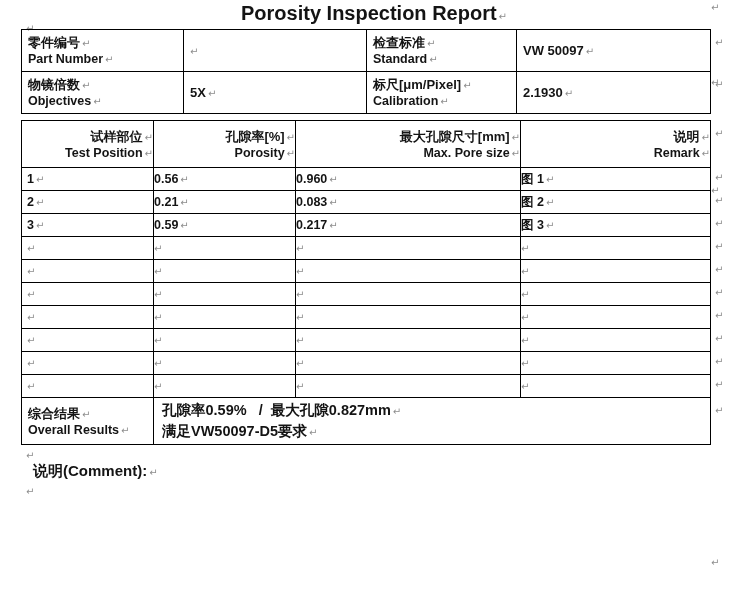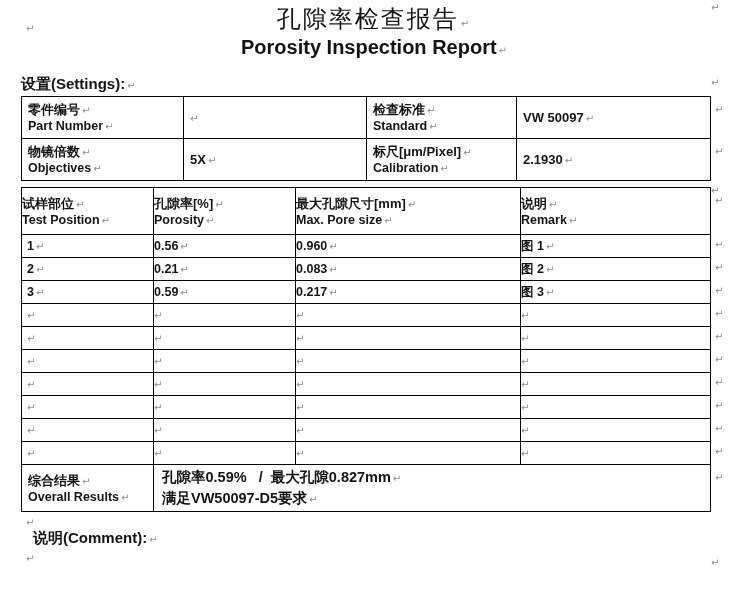--- a/index.html
+++ b/index.html
@@ -29,47 +29,45 @@
   .table-wrap.settings-wrap{margin-top:2px;}
   .table-wrap.results-wrap{margin-top:6px;}
   table.doc{border-collapse:collapse;table-layout:fixed;width:689px;}
   table.doc td{border:1.5px solid #000;vertical-align:middle;padding:0 0 0 6px;overflow:hidden;}
   .lbl-cn{font-size:13px;line-height:17px;font-weight:700;}
   .lbl-en{font-size:12.5px;line-height:16px;font-weight:700;}
   .settings td{height:41px;}
   .value-cell{font-size:13px;font-weight:700;}
   
   .results tr.hdr td{height:46px;text-align:center;padding:0;}
-  .results tr.hdr .lbl-cn,.results tr.hdr .lbl-en{text-align:left;}
+  .results tr.hdr .lbl-cn,.results tr.hdr .lbl-en{text-align:right;}
   .results td.c0{text-align:left;padding:0 0 0 5px;}
   .results td.cc{text-align:left;padding:0;}
   .results tr.data td{height:22px;font-size:12.5px;font-weight:700;}
   .results tr.overall td{height:46px;}
   .overall-val{padding-left:8px !important;font-size:14.5px;font-weight:700;}
   .ov-line{line-height:21px;white-space:pre-wrap;}
   .rowend{left:calc(100% + 5px);}
   .para-line{line-height:13px;margin-top:2px;padding-left:5px;height:13px;}
 </style>
 </head>
 <body>
 
 <div class="page">
 
   <span class="mark abs" style="top:3px;left:711px">↵</span>
   <span class="mark abs" style="top:24px;left:26px">↵</span>
   <span class="mark abs" style="top:78px;left:711px">↵</span>
   <span class="mark abs" style="top:186px;left:711px">↵</span>
   <span class="mark abs" style="top:558px;left:711px">↵</span>
 
-  <div class="title-cn"><span>孔隙率检查报告</span><span class="mark inline">↵</span></div>
   <div class="title-en"><span>Porosity Inspection Report</span><span class="mark inline">↵</span></div>
 
   <div class="content">
 
-    <div class="section-heading"><span>设置(Settings):</span><span class="mark inline">↵</span></div>
 
     <div class="table-wrap settings-wrap">
       <table class="doc settings">
         <colgroup>
             <col style="width:162px">
             <col style="width:183px">
             <col style="width:150px">
             <col style="width:194px">
           </colgroup>
         <tbody>

